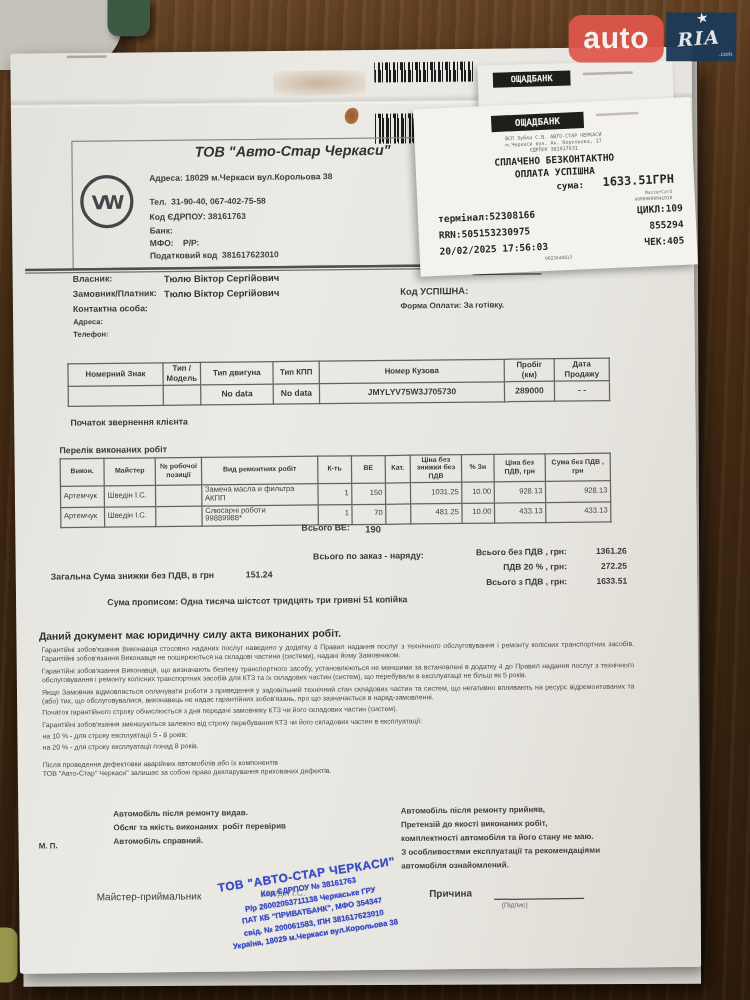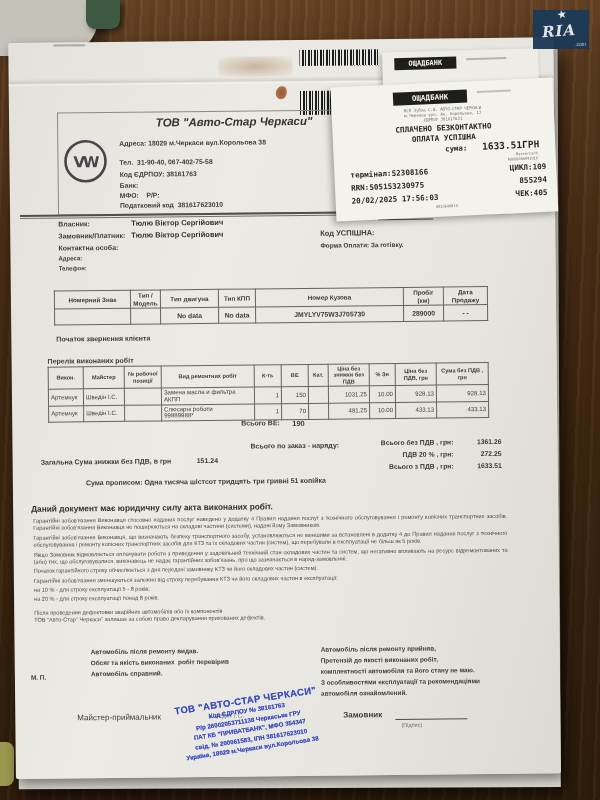--- a/index.html
+++ b/index.html
@@ -288,21 +288,21 @@
     <div class="t" style="left:74px;top:711px;font-size:8px;font-weight:normal;">Майстер-приймальник</div>
     <div class="t" style="left:205px;top:711px;font-size:7px;color:#8a8a86;">Шведін І.С.</div>
     <div class="stamp">
       <div class="s0">ТОВ "АВТО-СТАР ЧЕРКАСИ"</div>
       <div class="sl">Код ЄДРПОУ № 38161763</div>
       <div class="sl">Р/р 26002053711138 Черкаське ГРУ</div>
       <div class="sl">ПАТ КБ "ПРИВАТБАНК", МФО 354347</div>
       <div class="sl">свід. № 200061583, ІПН 381617623010</div>
       <div class="sl">Україна, 18029 м.Черкаси вул.Корольова 38</div>
     </div>
-    <div class="t" style="left:340px;top:711px;font-size:8px;font-weight:bold;">Замовник</div>
+    <div class="t" style="left:340px;top:711px;font-size:8px;font-weight:bold;">Причина</div>
     <div class="sig-line" style="left:392px;top:720px;width:72px;"></div>
     <div class="t" style="left:398px;top:723px;font-size:5.5px;color:#6a6a66;">(Підпис)</div>
 
     <div class="receipt-back">
       <div class="bank-box" style="left:12px;top:6px;width:62px;height:12px;font-size:7px;line-height:12px;">ОЩАДБАНК</div>
       <div style="position:absolute;left:84px;top:8px;width:40px;height:2px;background:#b6b3ac;"></div>
     </div>
     <div class="receipt">
       <div class="bank-box" style="left:62px;top:8px;width:74px;height:13px;font-size:7.5px;line-height:13px;">ОЩАДБАНК</div>
       <div style="position:absolute;left:146px;top:10px;width:34px;height:2px;background:#c2bfb8;"></div>
@@ -324,18 +324,21 @@
         <span>855294</span>
       </div>
       <div class="rrow" style="top:110px;">
         <span>20/02/2025 17:56:03</span>
         <span>ЧЕК:405</span>
       </div>
       <div class="r rc micro" style="top:122px;font-size:3.6px;">0023640813</div>
     </div>
   </div>
 
+  <div class="wm wm-auto">
+    <span>auto</span>
+  </div>
   <div class="wm wm-ria">
     <span class="star">★</span>
     <span class="ria-txt">RIA</span>
     <span class="com">.com</span>
   </div>
 </div>
 
 </body></html>

